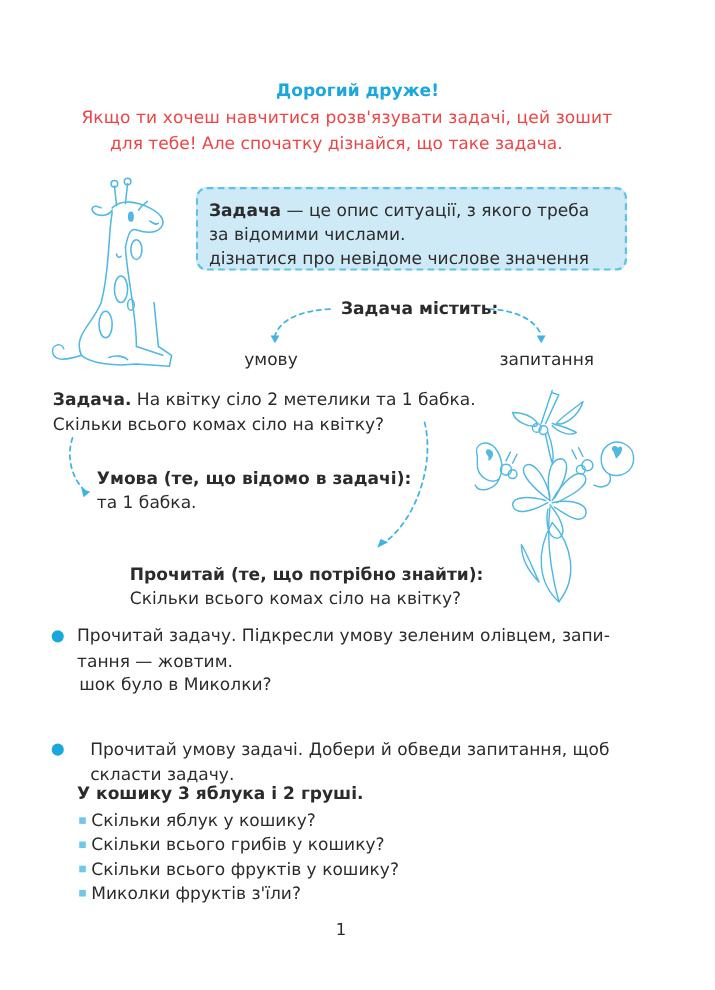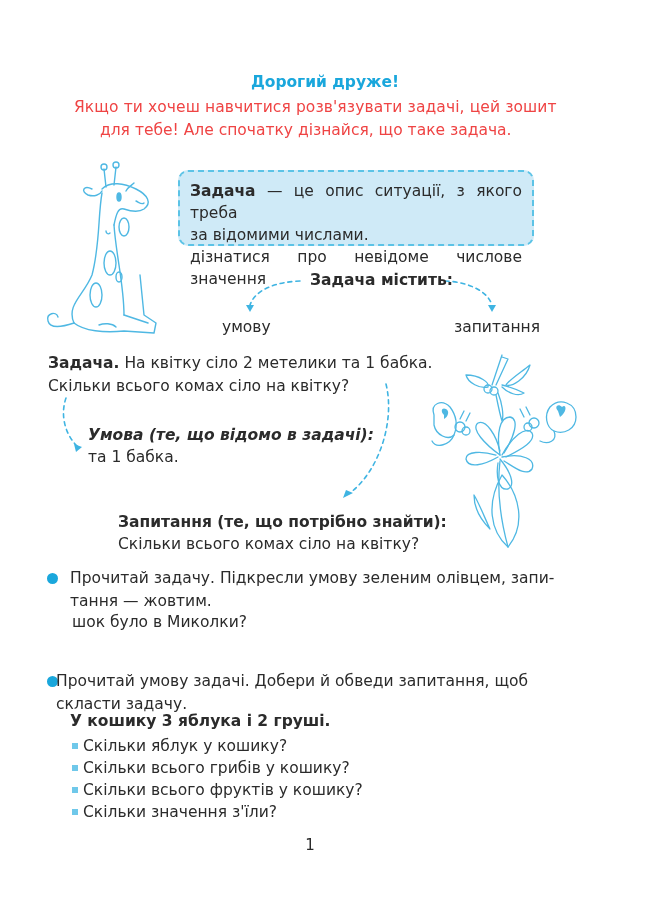--- a/index.html
+++ b/index.html
@@ -11,44 +11,44 @@
     .title {
       left: 0; width: 650px; top: 73px; text-align: center;
       color: #1aa7dc; font-weight: bold; font-size: 15.5px;
     }
     .intro {
       font-size: 15.5px; line-height: 23px; color: #ef4444;
     }
     .intro1 { left: 74px; top: 96px; width: 520px; text-align: justify; letter-spacing: 0.1px; }
     .intro2 { left: 100px; top: 119px; }
     .defbox {
-      left: 178px; top: 170px; width: 356px; height: 76px;
+      left: 178px; top: 170px; width: 392px; height: 76px;
       background: #cfeaf7; border: 2px dashed #5cc3e6; border-radius: 10px;
       box-sizing: border-box; padding: 8px 10px 0 10px;
       font-size: 15.5px; line-height: 22px; text-align: justify;
     }
     .defbox b { font-weight: bold; }
     .giraffe { left: 44px; top: 155px; }
     .flower { left: 430px; top: 345px; }
     .contains { left: 310px; top: 271px; font-weight: bold; font-size: 15.5px; }
     .umovu { left: 222px; top: 318px; font-size: 15.5px; }
     .zapytannia { left: 454px; top: 318px; font-size: 15.5px; }
     .arrows { left: 0; top: 0; }
     .task { left: 48px; top: 352px; font-size: 15.5px; line-height: 23px; }
     .task b { font-weight: bold; }
     .cond { left: 88px; top: 424px; font-size: 15.5px; line-height: 22px; }
-    .cond .h { font-weight: bold; font-style: italic; }
+    .cond .h { font-weight: bold; }
     .quest { left: 118px; top: 511px; font-size: 15.5px; line-height: 22px; }
     .quest .h { font-weight: bold; }
     .bullet {
       width: 11px; height: 11px; border-radius: 50%; background: #1aa7dc;
     }
     .ex1 { left: 70px; top: 567px; width: 515px; font-size: 15.5px; line-height: 23px; text-align: justify; }
     .ex1b { left: 72px; top: 611px; width: 513px; font-size: 15.5px; line-height: 23px; text-indent: 28px; text-align: justify; }
-    .ex2 { left: 56px; top: 670px; width: 515px; font-size: 15.5px; line-height: 23px; text-align: justify; }
+    .ex2 { left: 82px; top: 670px; width: 515px; font-size: 15.5px; line-height: 23px; text-align: justify; }
     .ex2-cond { left: 70px; top: 712px; font-weight: bold; font-size: 15.5px; }
     .opts { left: 70px; top: 735px; font-size: 15.5px; line-height: 22px; }
     .opt { display: flex; align-items: center; }
     .sq { width: 6px; height: 6px; background: #6fc8ea; margin: 0 5px 0 2px; display: inline-block; }
     .pagenum { left: 0; width: 620px; top: 836px; text-align: center; font-size: 15px; }
   </style>
 </head>
 <body>
 
 <div class="abs title">Дорогий друже!</div>
@@ -106,21 +106,21 @@
   <div><b>Задача.</b><span> На квітку сіло 2 метелики та 1 бабка.</span></div>
   <div>Скільки всього комах сіло на квітку?</div>
 </div>
 
 <div class="abs cond">
   <div class="h">Умова (те, що відомо в задачі):</div>
   <div>та 1 бабка.</div>
 </div>
 
 <div class="abs quest">
-  <div class="h">Запитання (те, що потрібно знайти):</div>
+  <div class="h">Прочитай (те, що потрібно знайти):</div>
   <div>Скільки всього комах сіло на квітку?</div>
 </div>
 
 <svg class="abs flower" width="160" height="210" viewBox="0 0 160 210" fill="none" stroke="#4fb8e3" stroke-width="1.3" stroke-linecap="round" stroke-linejoin="round">
 
   <path d="M72 10 L62 40 M72 12 L78 14 L66 40"></path>
   <path d="M36 30 C50 30 60 38 58 42 C50 44 38 38 36 30Z"></path>
   <path d="M100 20 C90 28 78 36 76 40 C82 42 96 34 100 20Z"></path>
   <path d="M72 40 C80 42 90 46 94 48 C88 52 78 48 72 42"></path>
   <circle cx="58" cy="44" r="4"></circle>
@@ -176,17 +176,17 @@
   <div class="opt">
       <span class="sq"></span>
       <span>Скільки всього грибів у кошику?</span>
     </div>
   <div class="opt">
       <span class="sq"></span>
       <span>Скільки всього фруктів у кошику?</span>
     </div>
   <div class="opt">
       <span class="sq"></span>
-      <span>Скільки значення з'їли?</span>
+      <span>Миколки фруктів з'їли?</span>
     </div>
 </div>
 
 <div class="abs pagenum">1</div>
 
 </body></html>

